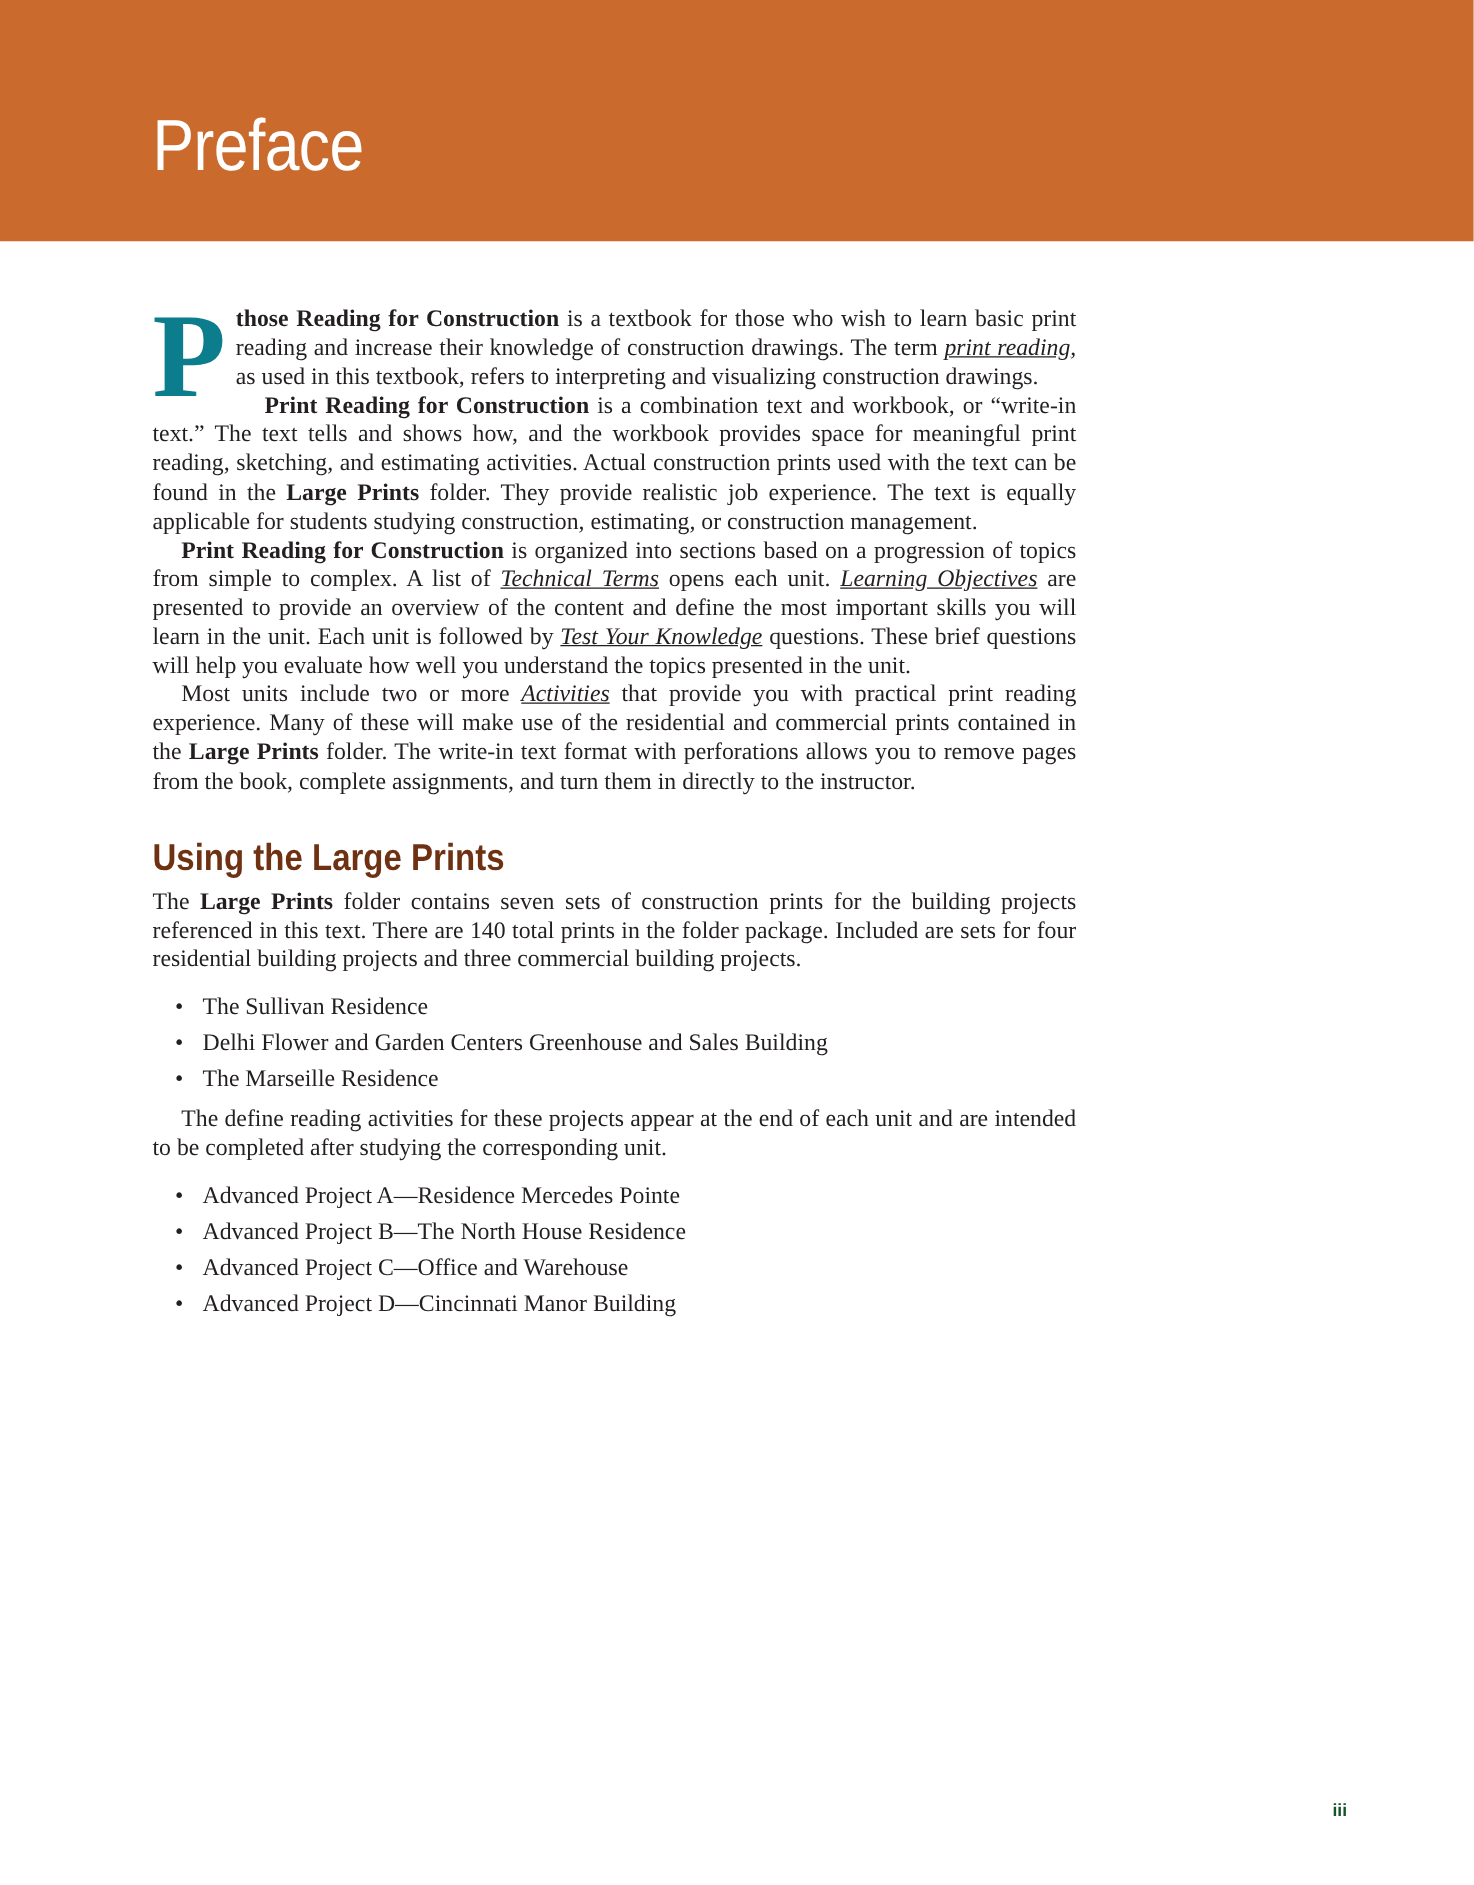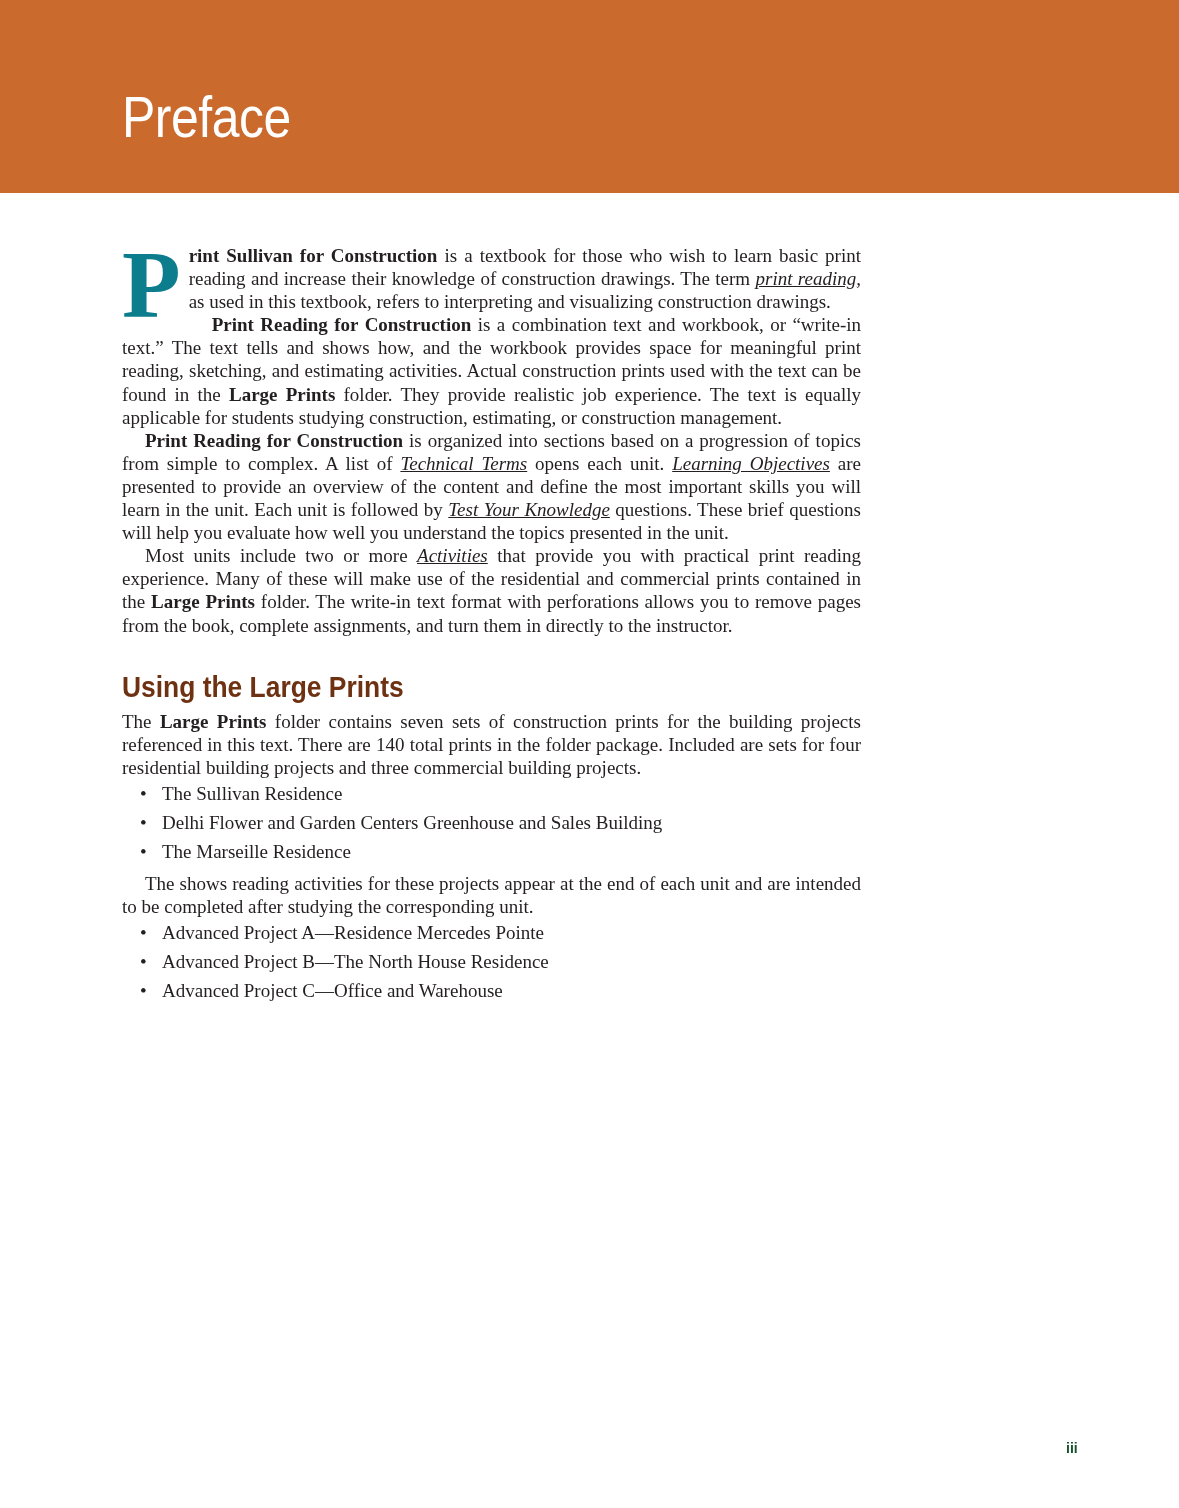--- a/index.html
+++ b/index.html
@@ -6,56 +6,57 @@
   body { width: 1179px; height: 1508px; background: #ffffff; position: relative; overflow: hidden; font-family: "Liberation Serif", "DejaVu Serif", serif; color: #231f20; }
   .banner { position: absolute; left: 0; top: 0; width: 1179px; height: 193px; background: #ca6a2d; }
   .banner h1 { position: absolute; left: 122px; top: 88px; margin: 0; font-family: "Liberation Sans", "DejaVu Sans", sans-serif; font-weight: normal; font-size: 58px; line-height: 1; color: #ffffff; transform: scaleX(0.86); transform-origin: left top; letter-spacing: -0.5px; }
   .content { position: absolute; left: 122px; top: 244px; width: 739px; font-size: 19px; line-height: 23.1px; }
   p { margin: 0; text-align: justify; }
   p.indent { text-indent: 23px; }
   .dropcap { float: left; font-family: "Liberation Serif", "DejaVu Serif", serif; font-weight: bold; font-size: 96px; line-height: 74px; height: 70px; color: #0b7d8c; margin: 4px 8px 0 0; padding: 0; }
   b { font-weight: bold; }
   i { font-style: italic; text-decoration: underline; }
   h2 { margin: 33px 0 6px 0; font-family: "Liberation Sans", "DejaVu Sans", sans-serif; font-weight: bold; font-size: 30px; line-height: 34px; color: #6e3213; transform: scaleX(0.88); transform-origin: left top; }
-  ul { list-style: none; margin: 0 0 6px 0; padding: 0 0 0 18px; }
+  ul { list-style: none; margin: 12px 0 6px 0; padding: 0 0 0 18px; }
   ul li { position: relative; padding-left: 22px; line-height: 29px; }
   ul li::before { content: "\2022"; position: absolute; left: 0; top: 0; }
   .pagenum { position: absolute; left: 1066px; top: 1440px; font-family: "Liberation Sans", "DejaVu Sans", sans-serif; font-size: 14px; font-weight: bold; color: #14532d; }
 </style>
 </head>
 <body>
 
 <div class="banner">
   <h1>Preface</h1>
 </div>
 
 <div class="content">
-  <p><span class="dropcap">P</span><b>rint Sullivan for Construction</b><span> is a textbook for those who wish to learn basic print reading and increase their knowledge of construction drawings. The term </span><i>print reading</i><span>, as used in this textbook, refers to interpreting and visualizing construction drawings.</span></p>
+  <p><span class="dropcap">P</span><b>those Reading for Construction</b><span> is a textbook for those who wish to learn basic print reading and increase their knowledge of construction drawings. The term </span><i>print reading</i><span>, as used in this textbook, refers to interpreting and visualizing construction drawings.</span></p>
 
   <p class="indent"><b>Print Reading for Construction</b><span> is a combination text and workbook, or “write-in text.” The text tells and shows how, and the workbook provides space for meaningful print reading, sketching, and estimating activities. Actual construction prints used with the text can be found in the </span><b>Large Prints</b><span> folder. They provide realistic job experience. The text is equally applicable for students studying construction, estimating, or construction management.</span></p>
 
   <p class="indent"><b>Print Reading for Construction</b><span> is organized into sections based on a progression of topics from simple to complex. A list of </span><i>Technical Terms</i><span> opens each unit. </span><i>Learning Objectives</i><span> are presented to provide an overview of the content and define the most important skills you will learn in the unit. Each unit is followed by </span><i>Test Your Knowledge</i><span> questions. These brief questions will help you evaluate how well you understand the topics presented in the unit.</span></p>
 
   <p class="indent"><span>Most units include two or more </span><i>Activities</i><span> that provide you with practical print reading experience. Many of these will make use of the residential and commercial prints contained in the </span><b>Large Prints</b><span> folder. The write-in text format with perforations allows you to remove pages from the book, complete assignments, and turn them in directly to the instructor.</span></p>
 
   <h2>Using the Large Prints</h2>
 
   <p><span>The </span><b>Large Prints</b><span> folder contains seven sets of construction prints for the building projects referenced in this text. There are 140 total prints in the folder package. Included are sets for four residential building projects and three commercial building projects.</span></p>
 
 
   <ul>
     <li>The Sullivan Residence</li>
     <li>Delhi Flower and Garden Centers Greenhouse and Sales Building</li>
     <li>The Marseille Residence</li>
   </ul>
 
-  <p class="indent">The shows reading activities for these projects appear at the end of each unit and are intended to be completed after studying the corresponding unit.</p>
+  <p class="indent">The define reading activities for these projects appear at the end of each unit and are intended to be completed after studying the corresponding unit.</p>
 
 
   <ul>
     <li>Advanced Project A—Residence Mercedes Pointe</li>
     <li>Advanced Project B—The North House Residence</li>
     <li>Advanced Project C—Office and Warehouse</li>
+    <li>Advanced Project D—Cincinnati Manor Building</li>
   </ul>
 
 </div>
 
 <div class="pagenum">iii</div>
 
 </body></html>

